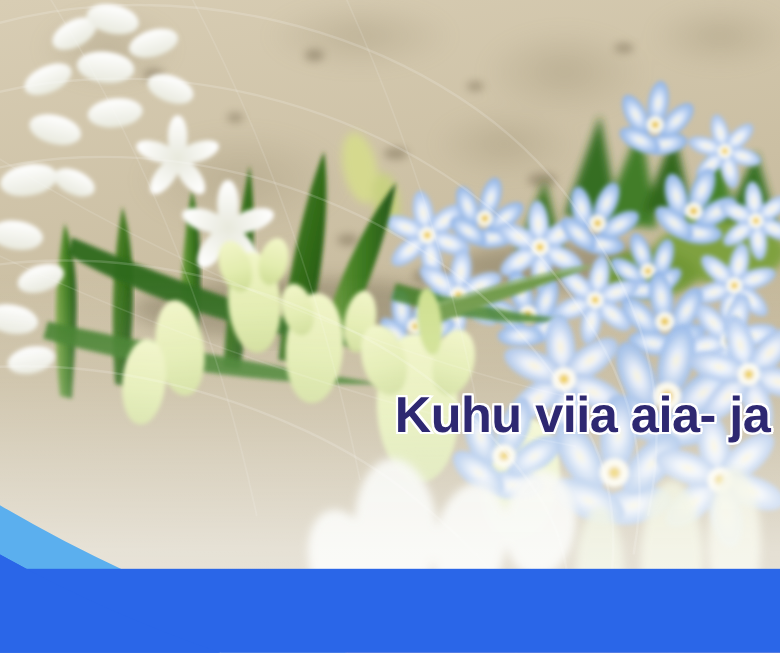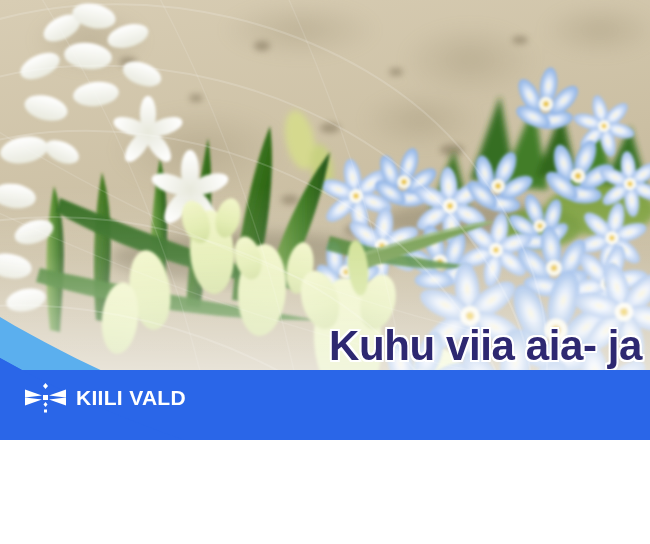--- a/index.html
+++ b/index.html
@@ -8,21 +8,21 @@
     padding: 0;
     background: #ffffff;
   }
   body {
     font-family: "Liberation Sans", sans-serif;
   }
 
   #banner {
     position: relative;
     width: 650px;
-    height: 440px;
+    height: 544px;
     overflow: hidden;
     background: #ec4899;
     user-select: none;
   }
 
   
   .photo {
     position: absolute;
     inset: 0;
     overflow: hidden;
@@ -384,32 +384,14 @@
     <svg viewBox="0 0 650 230" preserveAspectRatio="none" aria-hidden="true">
 
       <path d="M0,107 C150,196 330,254 510,272 C570,278 620,276 650,268 L650,230 L0,230 Z" fill="#5bafee"></path>
 
       <path d="M0,148 C150,232 340,288 520,296 C576,298 620,294 650,288 L650,230 L0,230 Z" fill="#2a66e8"></path>
       <rect x="0" y="160" width="650" height="70" fill="#2a66e8"></rect>
       <path d="M0,148 C150,232 340,288 520,296 C576,298 620,294 650,288 L650,230 L0,230 Z" fill="#2a66e8"></path>
     </svg>
   </div>
 
-  <div class="logo">
-    <svg class="logo-mark" viewBox="0 0 86 62" aria-hidden="true">
-      <g fill="#ffffff">
-
-        <path d="M2,15 L36,27 L2,31 Z"></path>
-        <path d="M2,47 L36,35 L2,31 Z"></path>
-
-        <path d="M84,15 L50,27 L84,31 Z"></path>
-        <path d="M84,47 L50,35 L84,31 Z"></path>
-
-        <path d="M43,2 L48,8 L43,14 L38,8 Z"></path>
-        <rect x="38" y="26" width="10" height="10"></rect>
-        <path d="M43,40 L47,45 L43,50 L39,45 Z"></path>
-        <rect x="40" y="55" width="6" height="6"></rect>
-      </g>
-    </svg>
-    <span class="logo-text">KIILI VALD</span>
-  </div>
 
 </div>
 
 </body></html>

